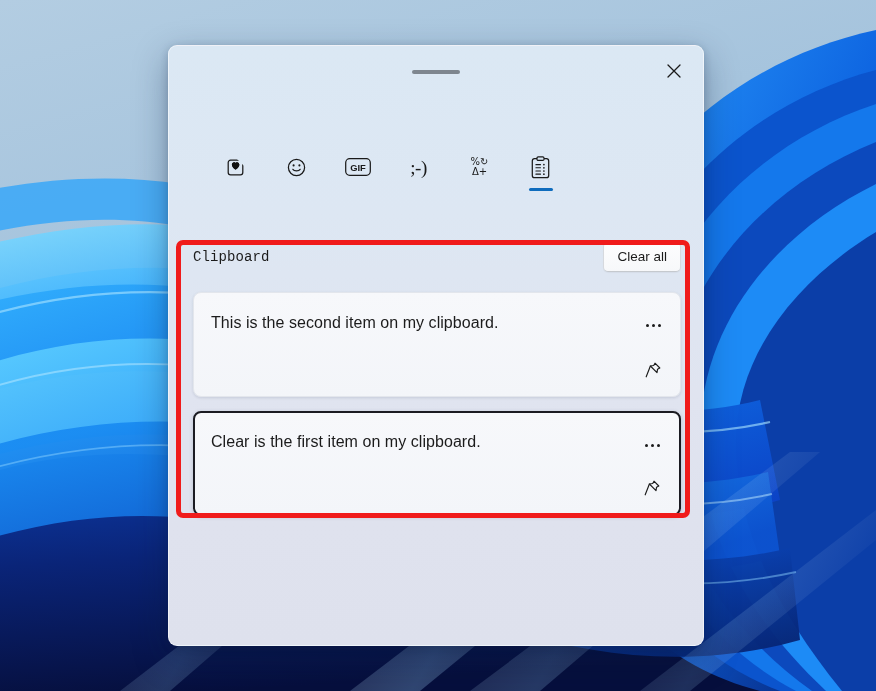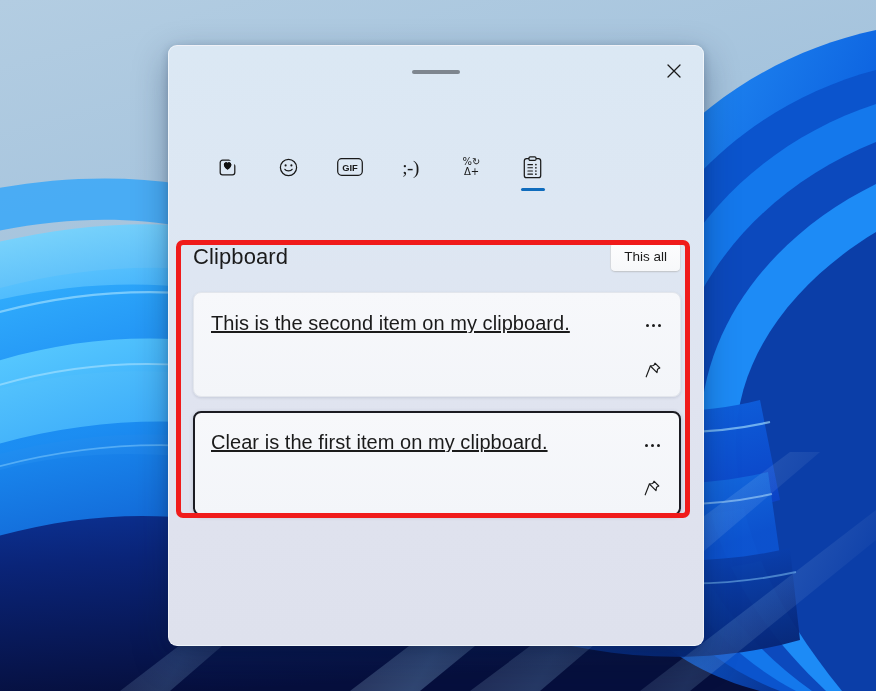--- a/index.html
+++ b/index.html
@@ -36,21 +36,21 @@
     width:40px; height:32px; border-radius:5px;
     display:flex; align-items:center; justify-content:center;
     color:#1b1b1b; background:transparent; border:none; cursor:default;
   }
   #close-button svg { display:block; }
 
   
   #tabstrip {
     position:absolute; left:0; top:104px; width:100%;
     display:flex; align-items:flex-start;
-    padding-left:28px; gap:0;
+    padding-left:36px; gap:0;
   }
   .tab {
     width:61px; height:52px;
     display:flex; flex-direction:column; align-items:center;
     background:transparent; border:none; cursor:default;
   }
   .tab .glyph {
     height:34px; display:flex; align-items:center; justify-content:center;
     color:#1a1a1a;
   }
@@ -69,21 +69,21 @@
     line-height:10px; color:#1a1a1a; letter-spacing:0px;
   }
 
   
   #header-row {
     position:absolute; left:0; top:196px; width:100%;
     display:flex; align-items:center; justify-content:space-between;
     padding:0 22px 0 24px;
   }
   #clipboard-title {
-    font-size:22px; color:#1b1b1b; font-weight:400; letter-spacing:.1px;
+    font-size:14px; color:#1b1b1b; font-weight:400; letter-spacing:.1px;font-family:Liberation Mono, monospace;
   }
   #clear-all-button {
     font-family:"Liberation Sans", sans-serif;
     font-size:13.5px; color:#1b1b1b;
     background:linear-gradient(to bottom,#fdfdfe,#f7f8fa);
     border:1px solid #d6d9de;
     border-bottom-color:#c5c9ce;
     border-radius:5px;
     padding:6px 13px 7px;
     cursor:default;
@@ -103,24 +103,23 @@
     box-shadow:0 1px 3px rgba(10,25,60,.12);
     margin-bottom:14px;
     padding:20px 52px 0 17px;
   }
   .clip-item.focused {
     border:2px solid #1b1b22;
     padding:19px 51px 0 16px;
     box-shadow:0 1px 4px rgba(10,25,60,.18);
   }
   .clip-text {
-    font-size:20px; color:#1b1b1b; line-height:20px;
+    font-size:16px; color:#1b1b1b; line-height:20px;
     white-space:nowrap; overflow:hidden; text-overflow:ellipsis;
     letter-spacing:.05px;
-    text-decoration:underline;
   }
   .item-menu-button {
     position:absolute; right:10px; top:14px;
     width:34px; height:30px; border-radius:5px;
     display:flex; align-items:center; justify-content:center;
     background:transparent; border:none; cursor:default;
   }
   .item-menu-button .dot {
     width:3px; height:3px; border-radius:50%; background:#1b1b1b;
     display:inline-block; margin:0 1.5px;
@@ -310,21 +309,21 @@
           </g>
         </svg>
       </span>
       <span class="underline"></span>
     </div>
 
   </div>
 
   <div id="header-row">
     <div id="clipboard-title">Clipboard</div>
-    <button id="clear-all-button">This all</button>
+    <button id="clear-all-button">Clear all</button>
   </div>
 
   <div id="items-list">
 
     <div class="clip-item">
       <div class="clip-text">This is the second item on my clipboard.</div>
       <button class="item-menu-button">
         <span>
           <span class="dot"></span><span class="dot"></span><span class="dot"></span>
         </span>

